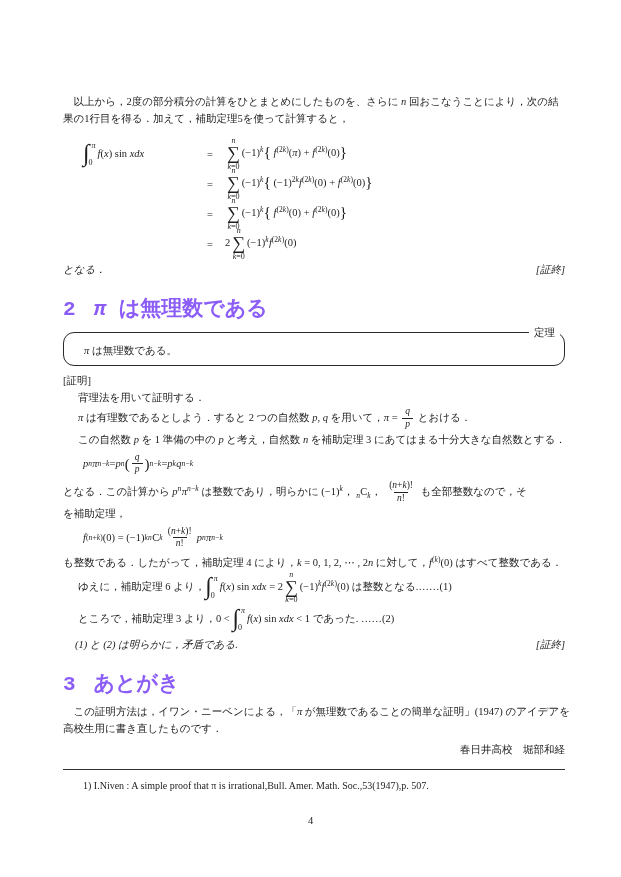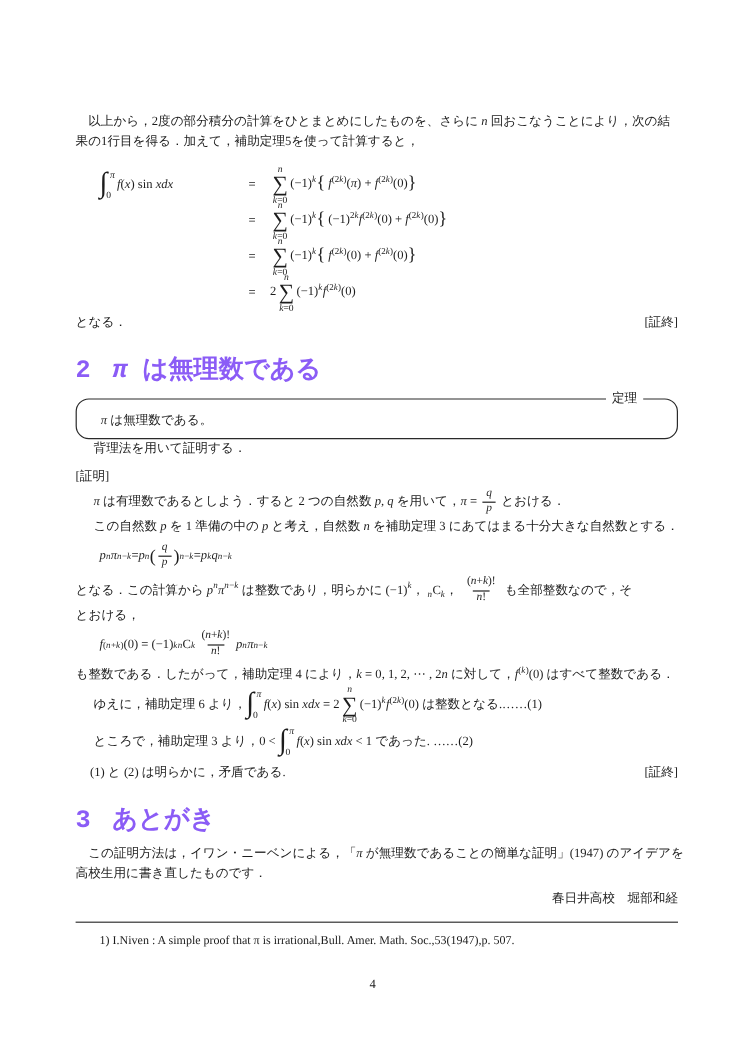--- a/index.html
+++ b/index.html
@@ -22,39 +22,39 @@
   .tall{line-height:30px;}
 
   
   .eqblock{margin:12px 0 0 20px;}
   .eqrow{display:flex;align-items:center;height:30px;white-space:nowrap;}
   .eqlhs{width:112px;flex:none;}
   .eqop{width:30px;flex:none;text-align:center;}
   .eqrhs{flex:none;}
   .diseq{margin:2px 0 2px 20px;height:28px;display:flex;align-items:center;white-space:nowrap;}
 
-  .qedrow{display:flex;justify-content:space-between;align-items:center;line-height:17px;margin-top:2px;white-space:nowrap;}
+  .qedrow{display:flex;justify-content:space-between;align-items:center;line-height:17px;margin-top:2px;white-space:nowrap;font-style:italic;}
 
   h2.sect{
     font-family:Liberation Mono, monospace;
     font-size:21px;font-weight:bold;color:#8b5cf6;
     margin:22px 0 0 0;line-height:20px;white-space:nowrap;
   }
   h2.sect .snum{margin-right:18px;}
 
   .thmbox{
     position:relative;
     margin-top:12px;
     border:1.4px solid #2a2a2a;
     border-radius:11px;
     height:34px;
     box-sizing:border-box;
   }
   .thmlabel{
-    position:absolute;top:-8px;right:28px;
+    position:absolute;top:-8px;right:4px;
     background:#ffffff;padding:0 5px;
     font-size:10.5px;line-height:15px;
   }
   .thmbody{margin:0;padding:10px 0 0 20px;line-height:15px;white-space:nowrap;}
 
   .sig{ text-align:right;line-height:17px;margin-top:4px;white-space:nowrap;}
   .footrule{border:none;border-top:1px solid #333;margin:10px 0 0 0;}
   .footnote{margin:8px 0 0 0;padding-left:20px;font-size:10px;line-height:15px;white-space:nowrap;}
   .pagenum{position:absolute;left:0;right:0;top:815px;text-align:center;font-size:10.5px;}
 
@@ -137,38 +137,38 @@
 
   <h2 class="sect">
     <span class="snum">2</span><span><span class="mit">π</span> は無理数である</span>
   </h2>
 
   <div class="thmbox">
     <span class="thmlabel">定理</span>
     <p class="thmbody"><span class="mit">π</span> は無理数である。</p>
   </div>
 
+  <p class="line" style="margin-top:6px">[証明]</p>
   <p class="line ind">背理法を用いて証明する．</p>
-  <p class="line" style="margin-top:6px">[証明]</p>
   <p class="line ind fr-line"><span class="mit">π</span> は有理数であるとしよう．すると 2 つの自然数 <span class="mit">p</span>, <span class="mit">q</span> を用いて，<span class="mit">π</span> = <span class="mfrac">
         <span class="mfn"><span class="mit">q</span></span>
         <span class="mfd"><span class="mit">p</span></span>
       </span> とおける．</p>
   <p class="line ind">この自然数 <span class="mit">p</span> を 1 準備の中の <span class="mit">p</span> と考え，自然数 <span class="mit">n</span> を補助定理 3 にあてはまる十分大きな自然数とする．</p>
 
   <div class="diseq"><span class="mit">p</span><sup><span class="mit">n</span></sup><span class="mit">π</span><sup><span class="mit">n</span>−<span class="mit">k</span></sup> = <span class="mit">p</span><sup><span class="mit">n</span></sup><span class="mbig">(</span><span class="mfrac">
         <span class="mfn"><span class="mit">q</span></span>
         <span class="mfd"><span class="mit">p</span></span>
       </span><span class="mbig">)</span><sup><span class="mit">n</span>−<span class="mit">k</span></sup> = <span class="mit">p</span><sup><span class="mit">k</span></sup><span class="mit">q</span><sup><span class="mit">n</span>−<span class="mit">k</span></sup></div>
 
   <p class="line fr-line">となる．この計算から <span class="mit">p</span><sup><span class="mit">n</span></sup><span class="mit">π</span><sup><span class="mit">n</span>−<span class="mit">k</span></sup> は整数であり，明らかに (−1)<sup><span class="mit">k</span></sup>， <sub><span class="mit">n</span></sub><span class="mrm">C</span><sub><span class="mit">k</span></sub>， <span class="mfrac">
         <span class="mfn">(<span class="mit">n</span>+<span class="mit">k</span>)!</span>
         <span class="mfd"><span class="mit">n</span>!</span>
       </span> も全部整数なので，そ</p>
-  <p class="line">とおける，</p>
+  <p class="line">を補助定理，</p>
 
   <div class="diseq"><span class="mit">f</span><sup>(<span class="mit">n</span>+<span class="mit">k</span>)</sup>(0) = (−1)<sup><span class="mit">k</span></sup> <sub><span class="mit">n</span></sub><span class="mrm">C</span><sub><span class="mit">k</span></sub><span class="mfrac">
         <span class="mfn">(<span class="mit">n</span>+<span class="mit">k</span>)!</span>
         <span class="mfd"><span class="mit">n</span>!</span>
       </span><span class="mit">p</span><sup><span class="mit">n</span></sup><span class="mit">π</span><sup><span class="mit">n</span>−<span class="mit">k</span></sup></div>
 
   <p class="line">も整数である．したがって，補助定理 4 により，<span class="mit">k</span> = 0, 1, 2, ⋯ , 2<span class="mit">n</span> に対して，<span class="mit">f</span><sup>(<span class="mit">k</span>)</sup>(0) はすべて整数である．</p>
   <p class="line ind tall">ゆえに，補助定理 6 より，<span class="mint">
         <span class="mis">∫</span>
         <span class="mil">

